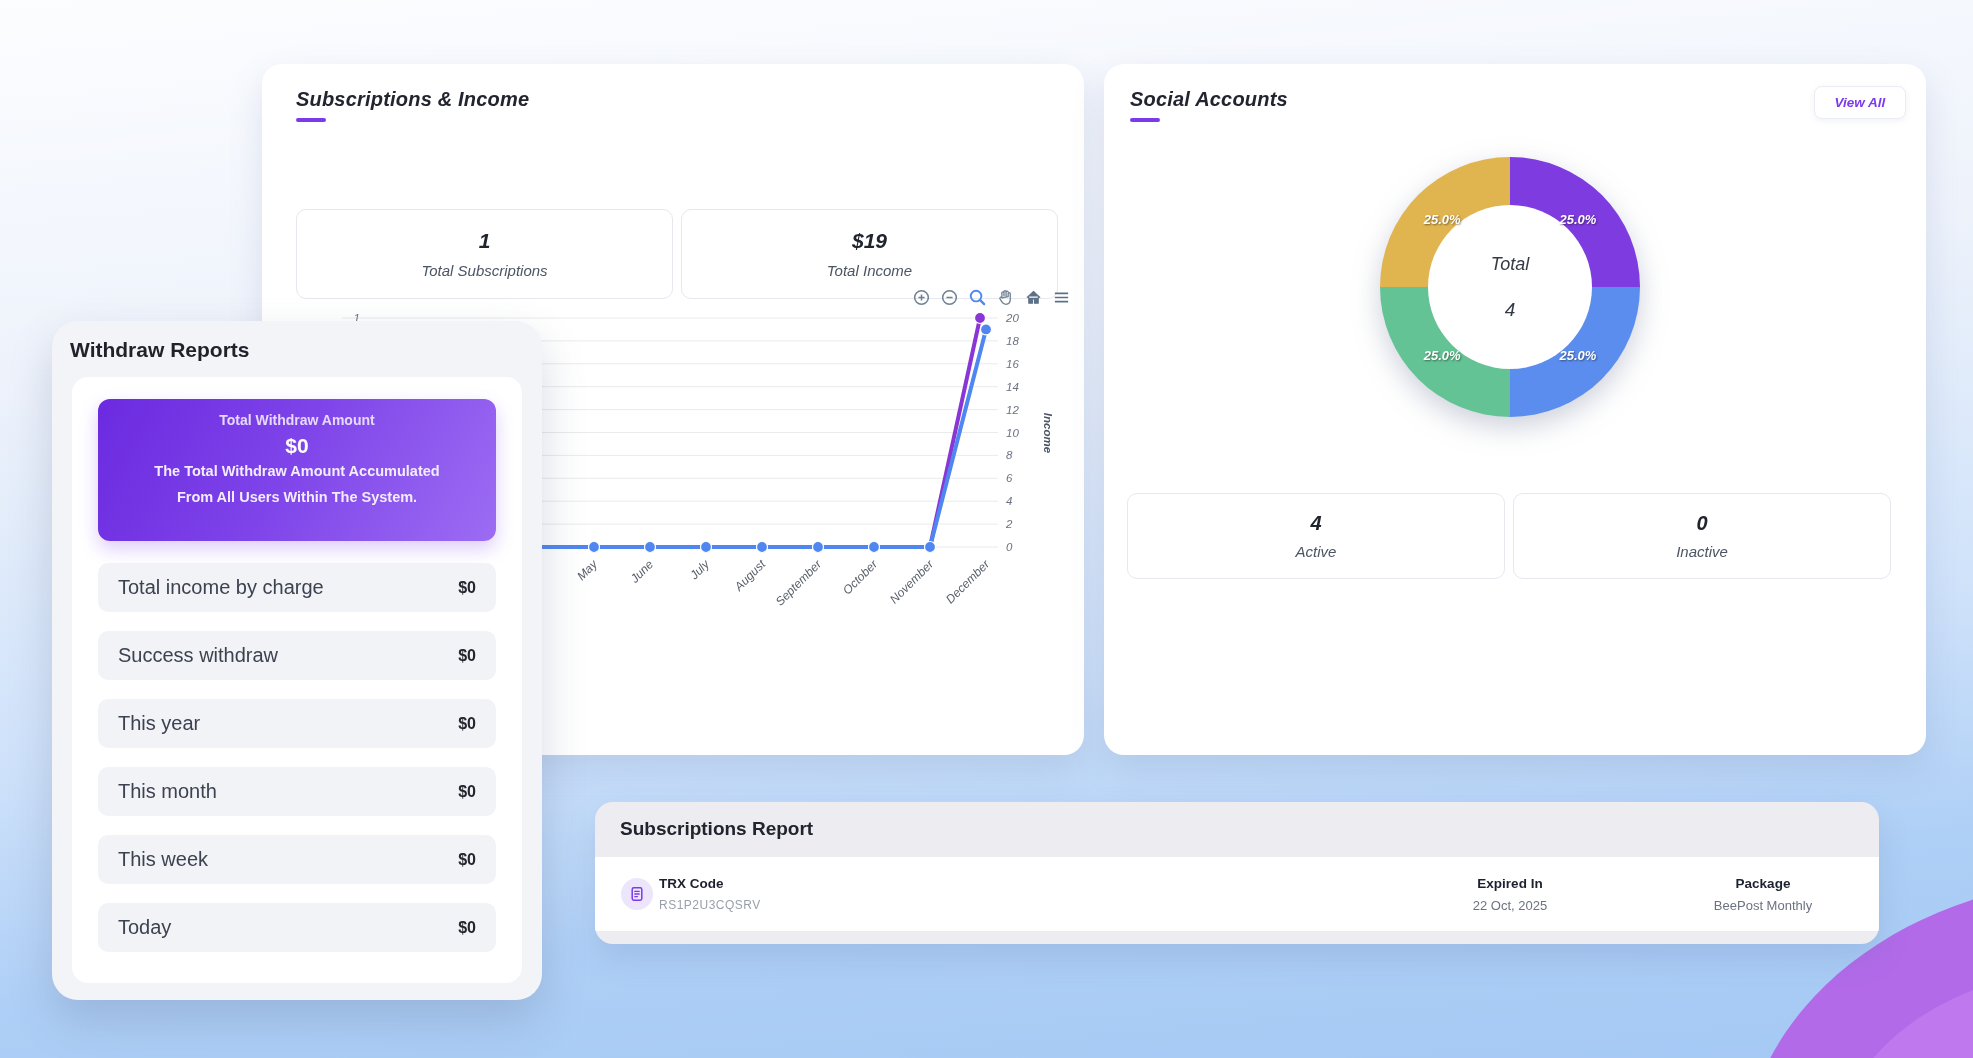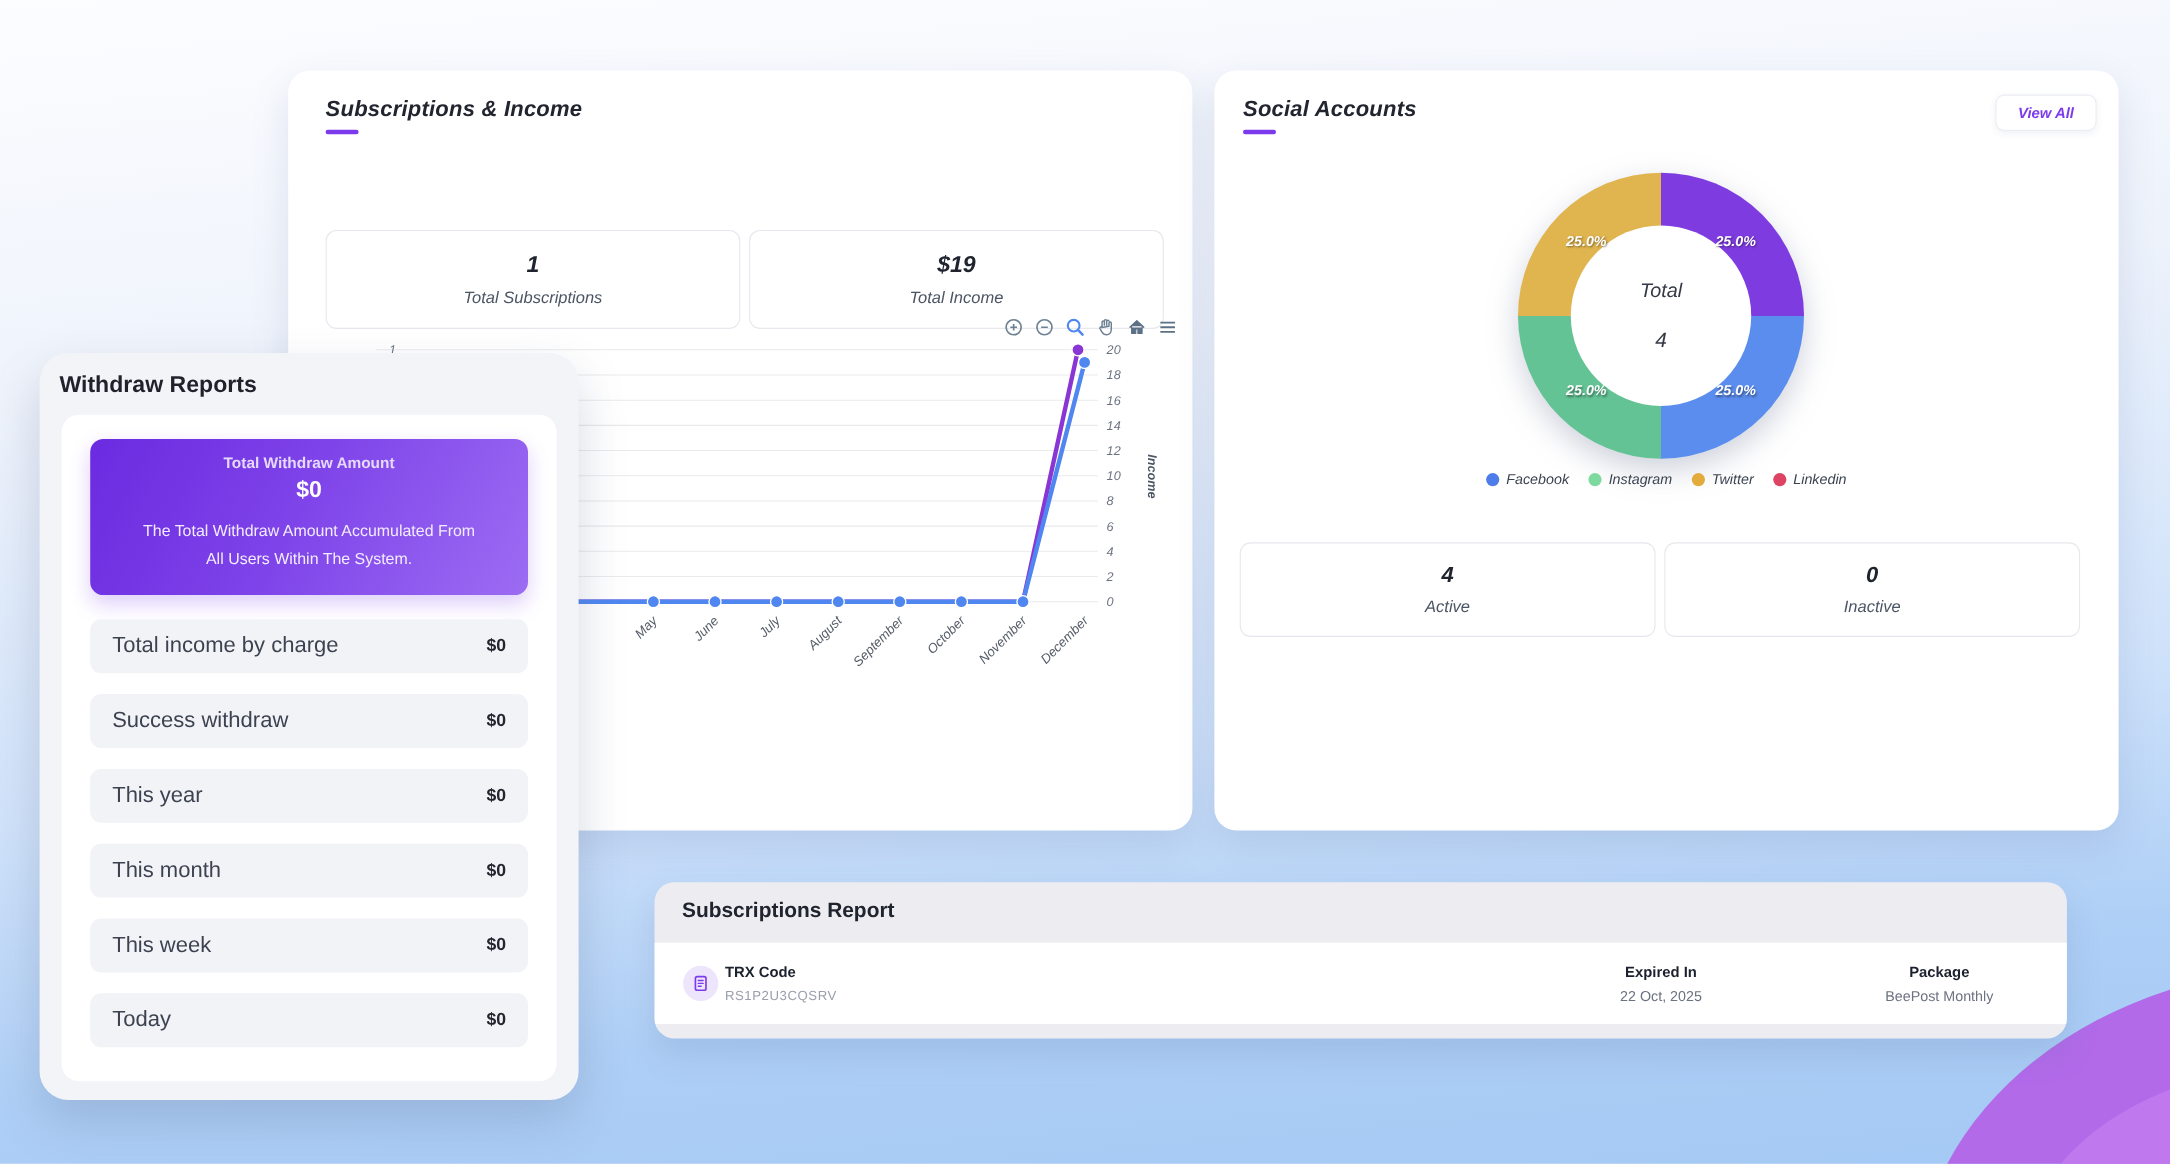--- a/index.html
+++ b/index.html
@@ -58,34 +58,34 @@
   .legend-dot { width:12px; height:12px; border-radius:50%; }
   .legend-item span.lbl { font-size:13px; color:#3b4350; }
   .soc-box { position:absolute; top:429px; width:378px; height:86px; border:1px solid #e7e8ee;
              border-radius:10px; display:flex; flex-direction:column; align-items:center;
              justify-content:center; gap:8px; background:#fff; }
   #soc-active { left:23px; } #soc-inactive { left:409px; }
   .soc-box .v { font-size:20px; font-weight:700; color:#20242e; }
   .soc-box .l { font-size:15px; color:#4b5563; }
 
   
-  #card-withdraw { position:absolute; left:36px; top:321px; width:490px; height:679px;
+  #card-withdraw { position:absolute; left:52px; top:321px; width:490px; height:679px;
                    background:#f3f4f8; border-radius:26px; z-index:3;
                    box-shadow:0 20px 44px rgba(88,99,140,.24); }
   .wd-title { position:absolute; left:18px; top:17px; font-size:21px; font-weight:700; color:#1f222b; }
   .wd-inner { position:absolute; left:20px; top:56px; width:450px; height:606px; background:#fff;
               border-radius:16px; }
   .wd-highlight { position:absolute; left:26px; top:22px; width:398px; height:142px; border-radius:12px;
               background:linear-gradient(118deg,#6b2ae0 0%,#7e43e9 46%,#9c6cf3 100%);
               text-align:center; color:#fff; padding-top:13px;
               box-shadow:0 8px 18px rgba(124,58,237,.25); }
   .wd-highlight .ht { font-size:14px; font-weight:600; color:#e6d9fd; }
   .wd-highlight .ha { font-size:21px; font-weight:700; margin-top:6px; }
-  .wd-highlight .hd { font-size:14.5px; font-weight:400; color:#f2ecfe; line-height:1.8;
-                      padding:0 41px; margin-top:12px; }
+  .wd-highlight .hd { font-size:14.5px; font-weight:700; color:#f2ecfe; line-height:1.8;
+                      padding:0 41px; }
   .wd-row { position:absolute; left:26px; width:398px; height:49px; background:#f2f3f7;
             border-radius:10px; display:flex; align-items:center; justify-content:space-between;
             padding:0 20px; }
   .wd-row .rl { font-size:20px; color:#3c4250; }
   .wd-row .rv { font-size:16px; font-weight:700; color:#23262e; }
 
   
   #card-report { position:absolute; left:595px; top:802px; width:1284px; height:142px;
                  background:#ededf1; border-radius:18px; overflow:hidden; z-index:1;
                  box-shadow:0 14px 30px rgba(96,110,160,.18); }
@@ -205,38 +205,20 @@
       <div class="t">Total</div>
       <div class="n">4</div>
     </div>
 
   <span class="slice-label" style="left: 197.882px; top: 62.1177px;">25.0%</span>
       <span class="slice-label" style="left: 197.882px; top: 197.882px;">25.0%</span>
       <span class="slice-label" style="left: 62.1177px; top: 197.882px;">25.0%</span>
       <span class="slice-label" style="left: 62.1177px; top: 62.1177px;">25.0%</span>
     </div>
 
-  <div class="legend-row" id="donut-legend">
-    <div class="legend-item">
-      <span class="legend-dot" style="background: rgb(78, 125, 233);"></span>
-      <span class="lbl">Facebook</span>
-    </div>
-    <div class="legend-item">
-      <span class="legend-dot" style="background: rgb(126, 217, 159);"></span>
-      <span class="lbl">Instagram</span>
-    </div>
-    <div class="legend-item">
-      <span class="legend-dot" style="background: rgb(227, 170, 60);"></span>
-      <span class="lbl">Twitter</span>
-    </div>
-    <div class="legend-item">
-      <span class="legend-dot" style="background: rgb(221, 68, 99);"></span>
-      <span class="lbl">Linkedin</span>
-    </div>
-  </div>
 
   <div class="soc-box" id="soc-active">
     <div class="v">4</div>
     <div class="l">Active</div>
   </div>
   <div class="soc-box" id="soc-inactive">
     <div class="v">0</div>
     <div class="l">Inactive</div>
   </div>
 </div>

